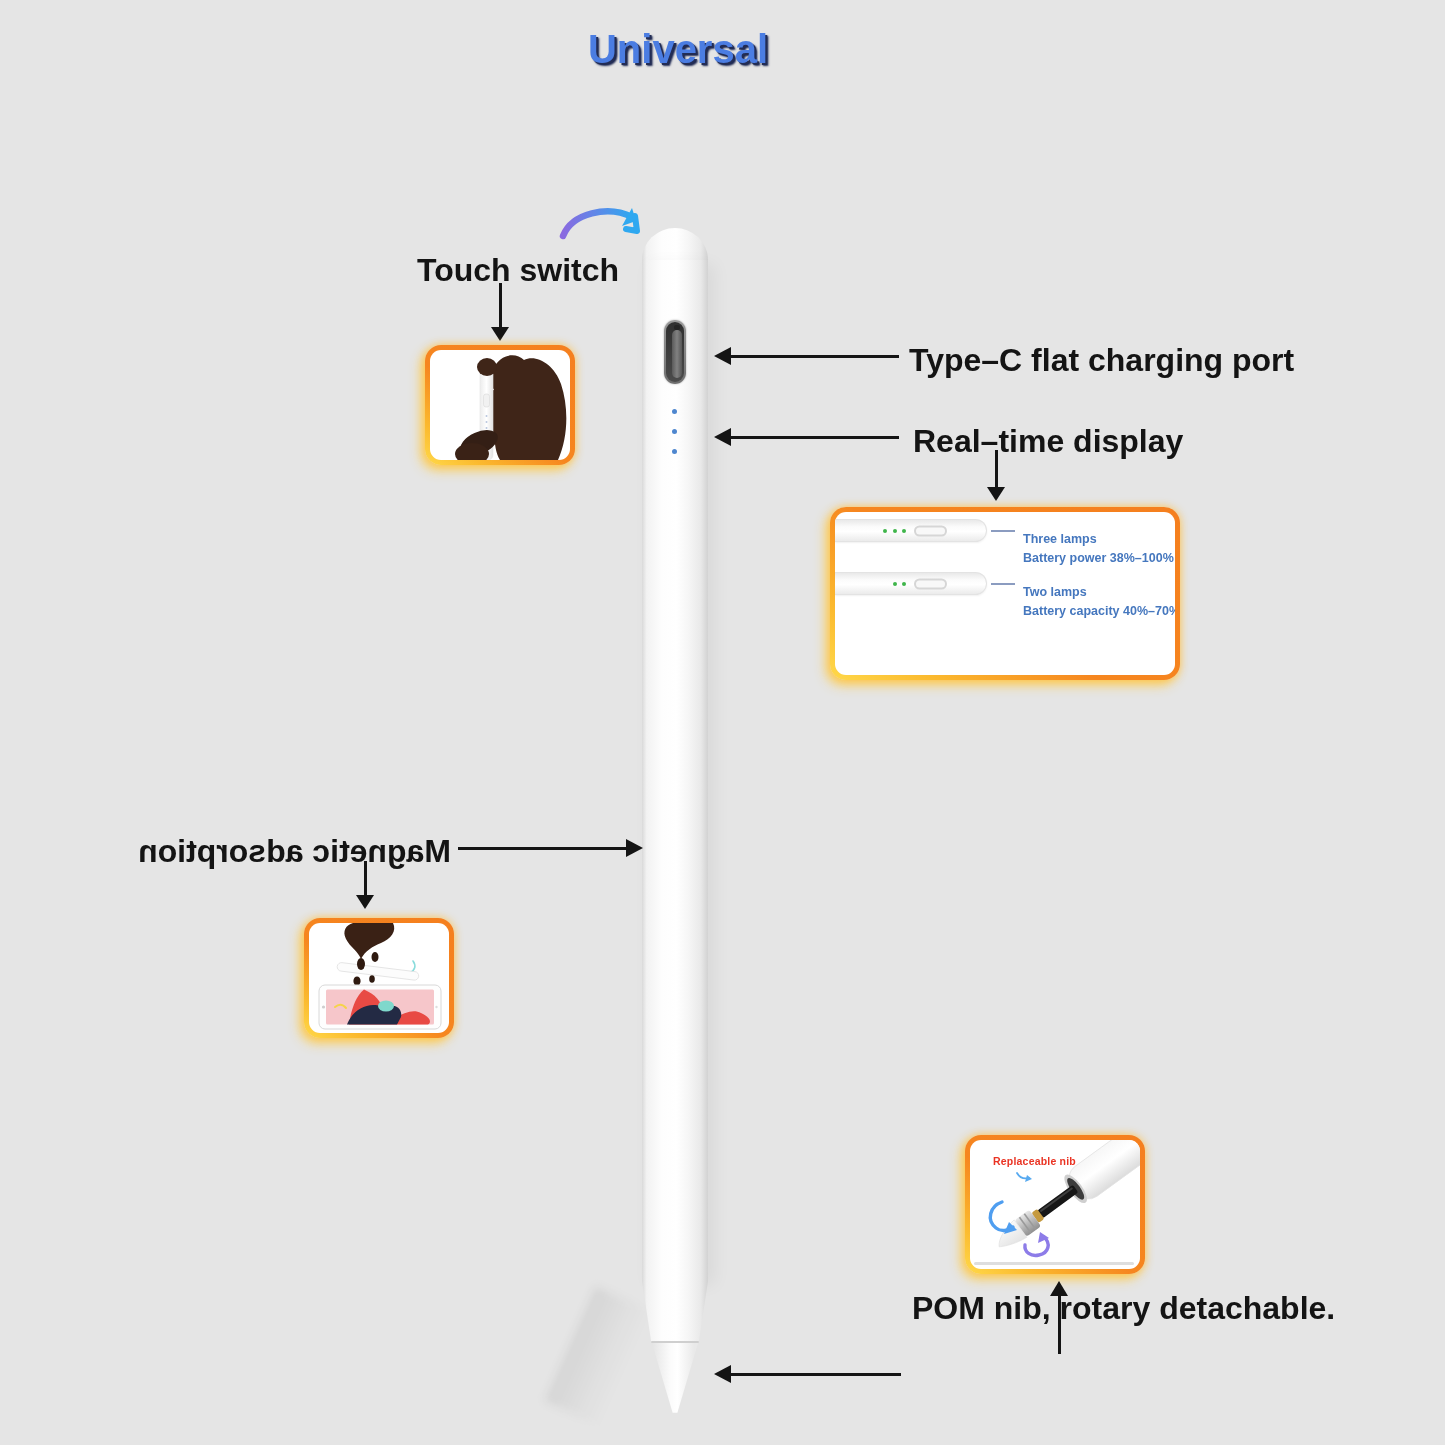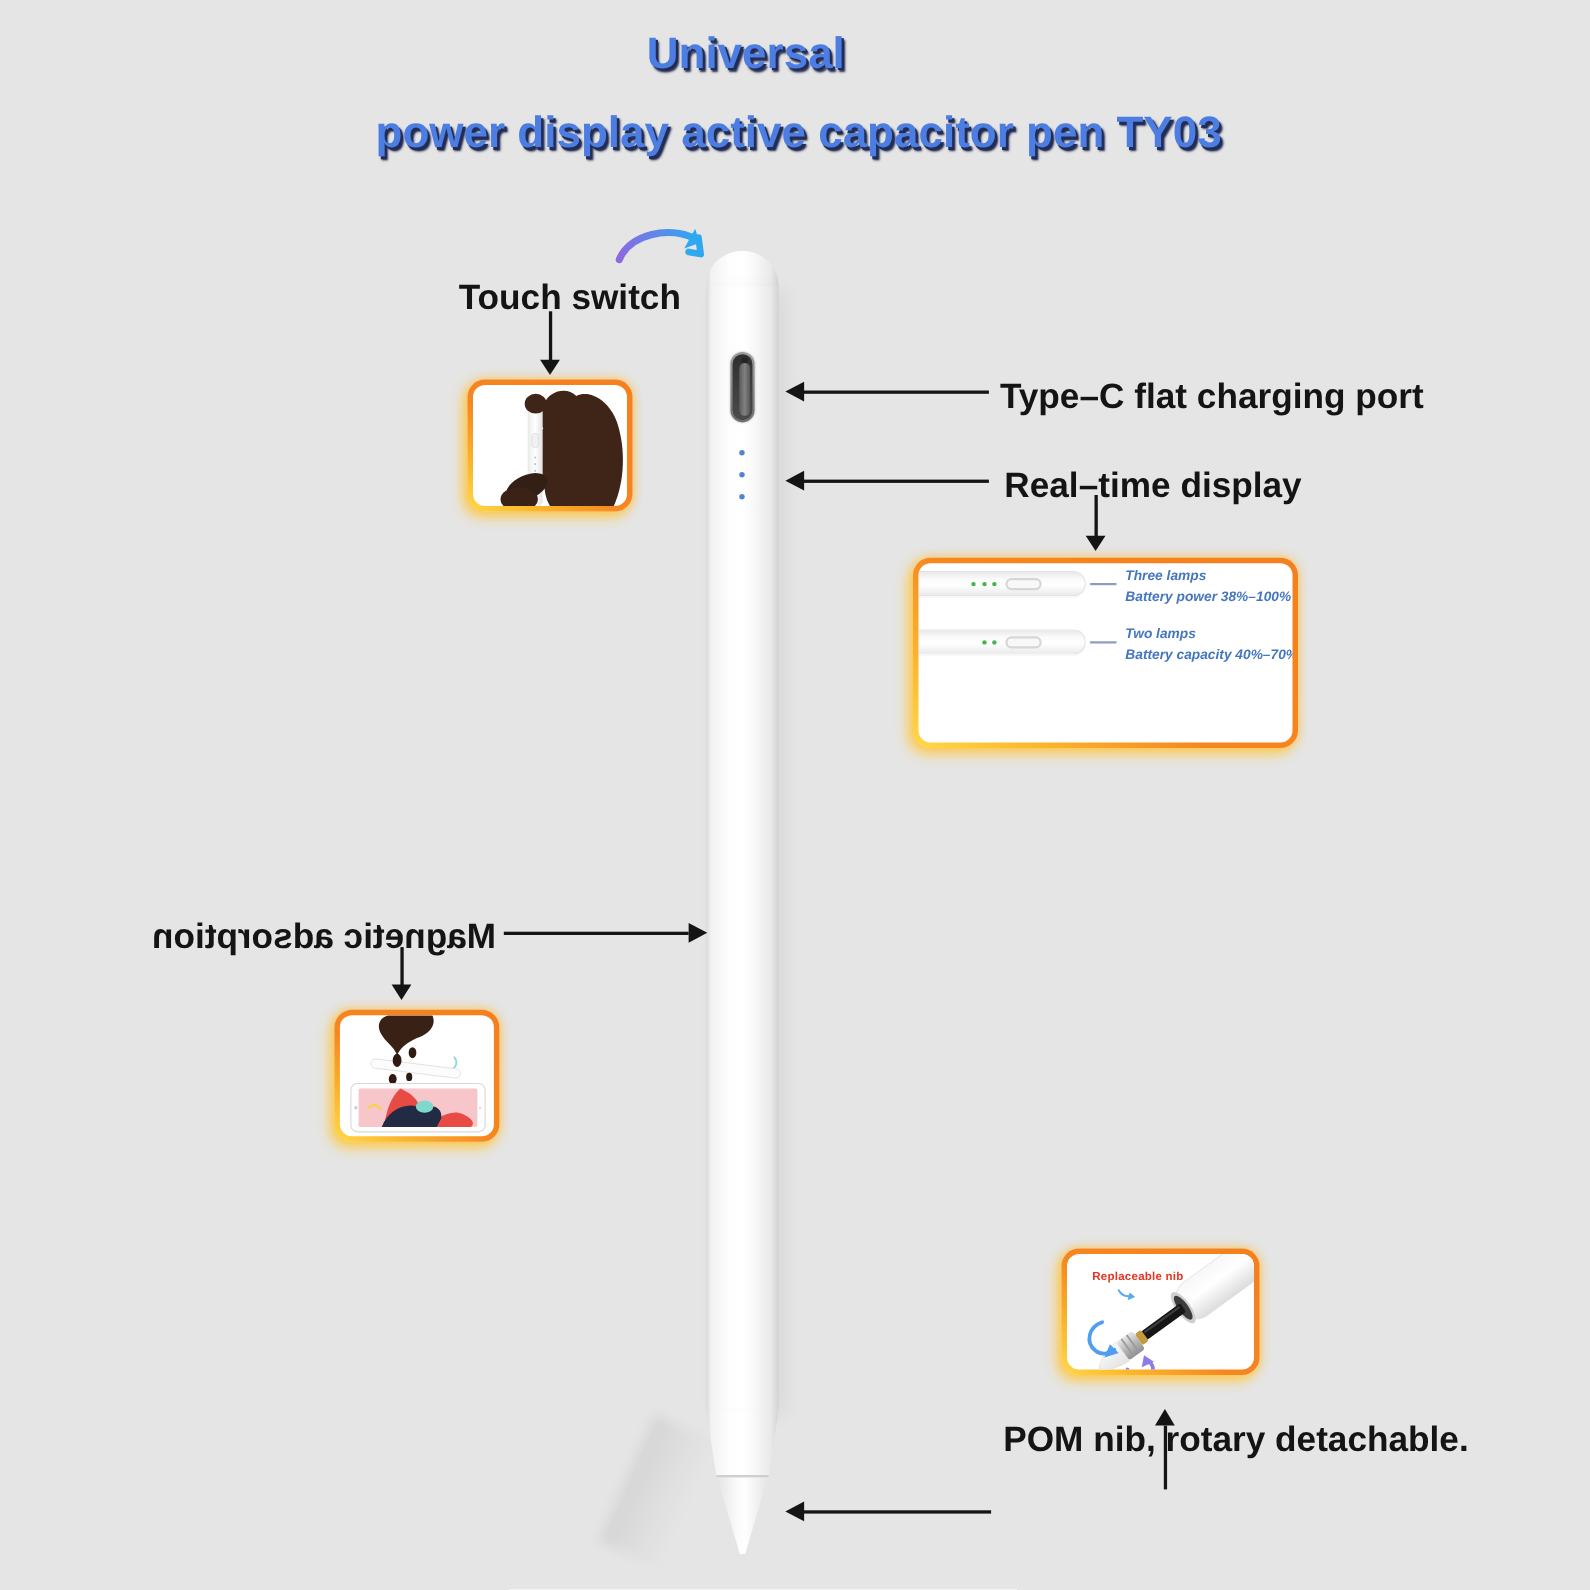--- a/index.html
+++ b/index.html
@@ -62,34 +62,33 @@
   .bi-row{position:absolute;left:0;width:100%;height:36px;}
   .bi-pen{position:absolute;left:0;top:2px;width:152px;height:23px;border-radius:0 13px 13px 0;
           background:linear-gradient(180deg,#e9e9e9 0%,#fbfbfb 32%,#ffffff 55%,#ebebeb 100%);
           border:1px solid #e3e3e3;border-left:none;box-sizing:border-box;
           box-shadow:0 1px 2px rgba(0,0,0,.06);}
   .dots{position:absolute;right:80px;top:50%;transform:translateY(-50%);display:flex;gap:5.5px;line-height:0;}
   .dots span{width:4px;height:4px;border-radius:50%;}
   .mini-btn{position:absolute;left:79px;top:50%;transform:translateY(-50%);width:33px;height:11px;
             border:2px solid #d6d6d6;border-radius:7px;background:#f8f8f8;box-sizing:border-box;}
   .conn{position:absolute;left:156px;top:12.5px;width:24px;height:2px;background:#8b9cc0;}
-  .bi-text{position:absolute;left:188px;top:0;font-style:italic;}
+  .bi-text{position:absolute;left:188px;top:16px;}
   .bi-label,.bi-desc{font-size:12.5px;font-weight:bold;color:#4577be;white-space:nowrap;line-height:1;}
   .bi-desc{margin-top:6px;}
 
   .nib-red-label{position:absolute;left:23px;top:15px;font-size:10.5px;font-weight:bold;
                  color:#ea3323;letter-spacing:.2px;white-space:nowrap;}
 </style>
 </head>
 <body>
 
 <div class="stage">
 
   <div class="t1">Universal</div>
-  <div class="t2">power display active capacitor pen TY03</div>
 
   <svg class="curve" width="96" height="42" viewBox="0 0 96 42">
     <defs>
       <linearGradient id="curveGrad" x1="0" y1="0" x2="1" y2="0">
         <stop offset="0" stop-color="#8a6ae0"></stop>
           <stop offset="1" stop-color="#2fa8f0"></stop>
       </linearGradient>
     </defs>
     <path d="M7,33 C16,10 52,2 76,14" fill="none" stroke="url(#curveGrad)" stroke-width="6.5" stroke-linecap="round"></path>
     <path d="M76,5 L80,18 L66,23 Z" fill="#2fa8f0"></path>
@@ -220,21 +219,21 @@
         <path d="M55,66.5 C70,73 78,84 70,101 C88,96 100,84 112,90 C121,94 123,99 119,101.5 L40,101.5 C42,88 46,74 55,66.5 Z" fill="#e84a44"></path>
         <path d="M38,101.5 C44,86 60,78 74,84 C84,80 94,84 92,94 L88,101.5 Z" fill="#232a44"></path>
         <ellipse cx="77" cy="83" rx="8" ry="5.5" fill="#7fd8cc"></ellipse>
         <path d="M26,84 q6,-5 11,1" fill="none" stroke="#f5d34a" stroke-width="2" stroke-linecap="round"></path>
         <circle cx="14.5" cy="84" r="1.6" fill="#cfcfcf"></circle>
         <circle cx="127.5" cy="84" r="1.2" fill="#dedede"></circle>
       </svg>
     </div>
   </div>
 
-  <div class="gbox" style="left:965px;top:1135px;width:180px;height:115px;">
+  <div class="gbox" style="left:965px;top:1135px;width:180px;height:139px;">
     <div class="gbox-in">
       <svg width="170" height="133" viewBox="0 0 170 133">
         <defs>
           <linearGradient id="nibBodyG" x1="0" y1="0" x2="0" y2="1">
             <stop offset="0" stop-color="#f7f7f7"></stop>
               <stop offset=".45" stop-color="#ffffff"></stop>
               <stop offset="1" stop-color="#dcdcdc"></stop>
           </linearGradient>
           <linearGradient id="metalG" x1="0" y1="0" x2="0" y2="1">
             <stop offset="0" stop-color="#e9e9e9"></stop>

